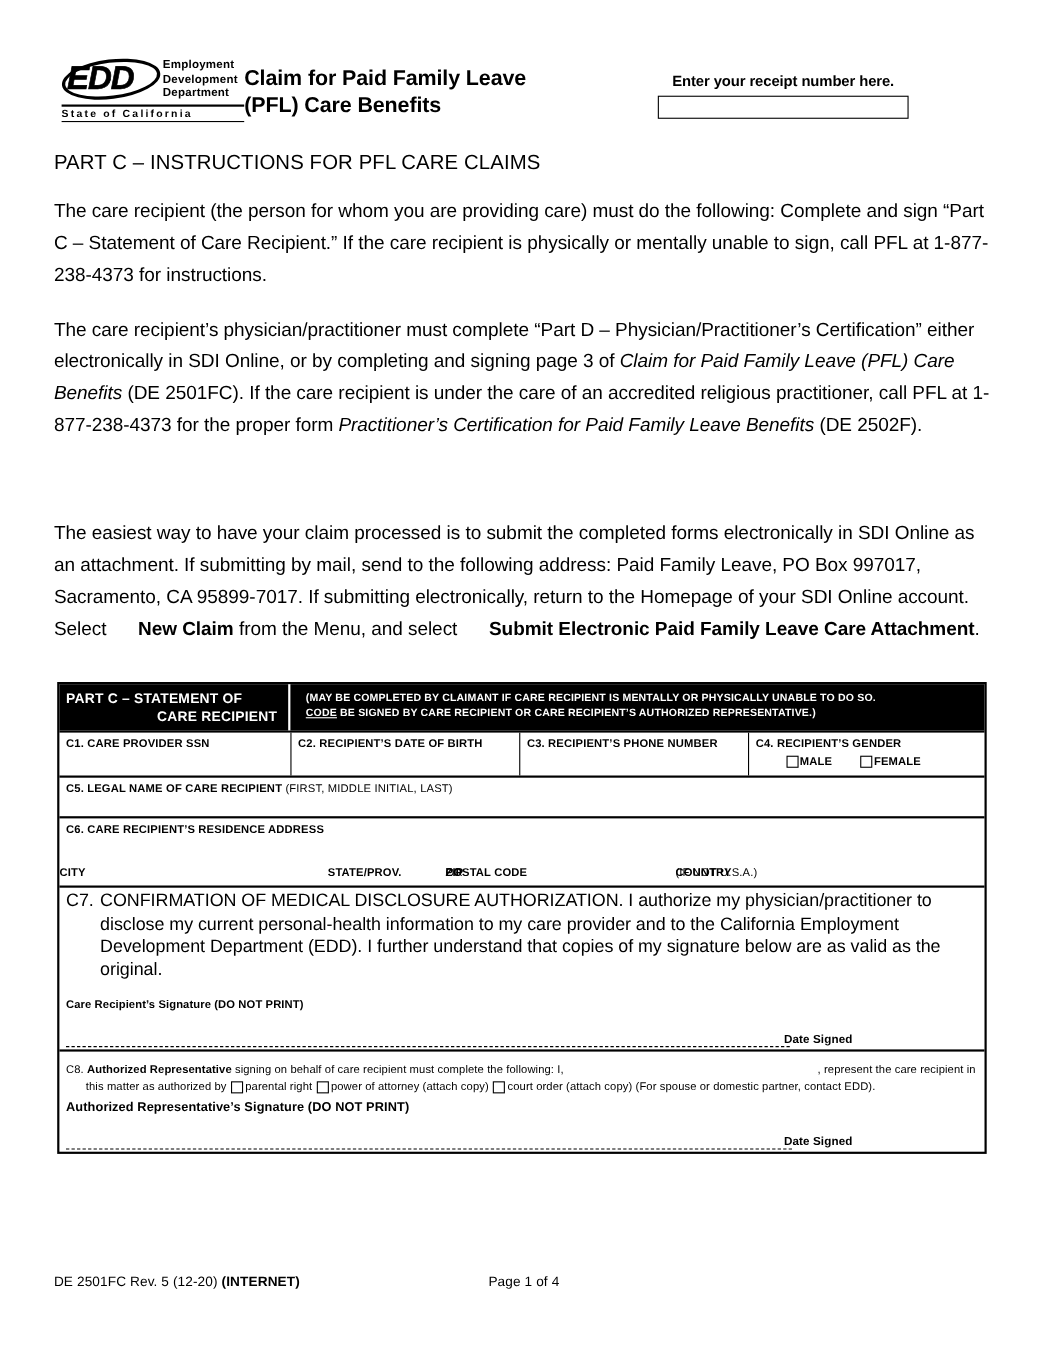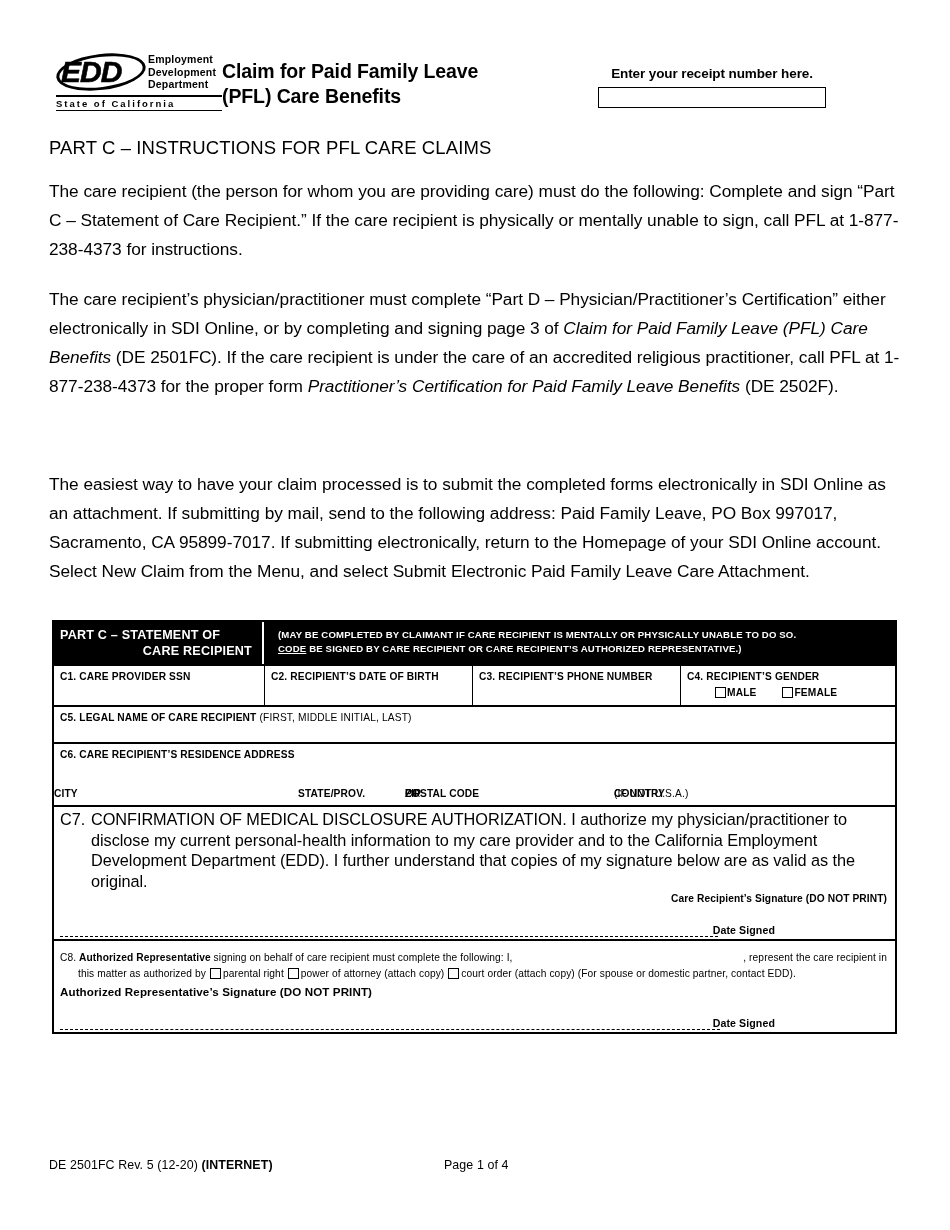--- a/index.html
+++ b/index.html
@@ -124,21 +124,21 @@
     left: 49px;
     width: 860px;
     font-size: 17.3px;
     line-height: 29px;
     letter-spacing: -0.05px;
   }
   #para1 { top: 177px; }
   #para2 { top: 285px; }
   #para3 { top: 470px; }
   .para i { font-style: italic; }
-  .para b { font-weight: normal; }
+  .para b { font-weight: bold; margin-left: 24px; }
 
   
   .form-box {
     position: absolute;
     left: 52px; top: 620px;
     width: 845px;
     border: 2px solid #000;
     background: #fff;
   }
 
@@ -250,22 +250,21 @@
   .c7-text .hang {
     display: inline-block;
     width: 31px;
     margin-left: -31px;
   }
   .c7-text b { font-weight: normal; }
   .sig-label {
     font-size: 10.2px;
     font-weight: bold;
     letter-spacing: 0.1px;
-    margin-top: 2px;
-    text-align: right;
+    margin-top: 17px;
   }
   .sig-line-row {
     position: relative;
     height: 29px;
     margin-top: 6px;
   }
   .sig-dash {
     position: absolute;
     left: 0; bottom: 2px;
     width: 658px;

